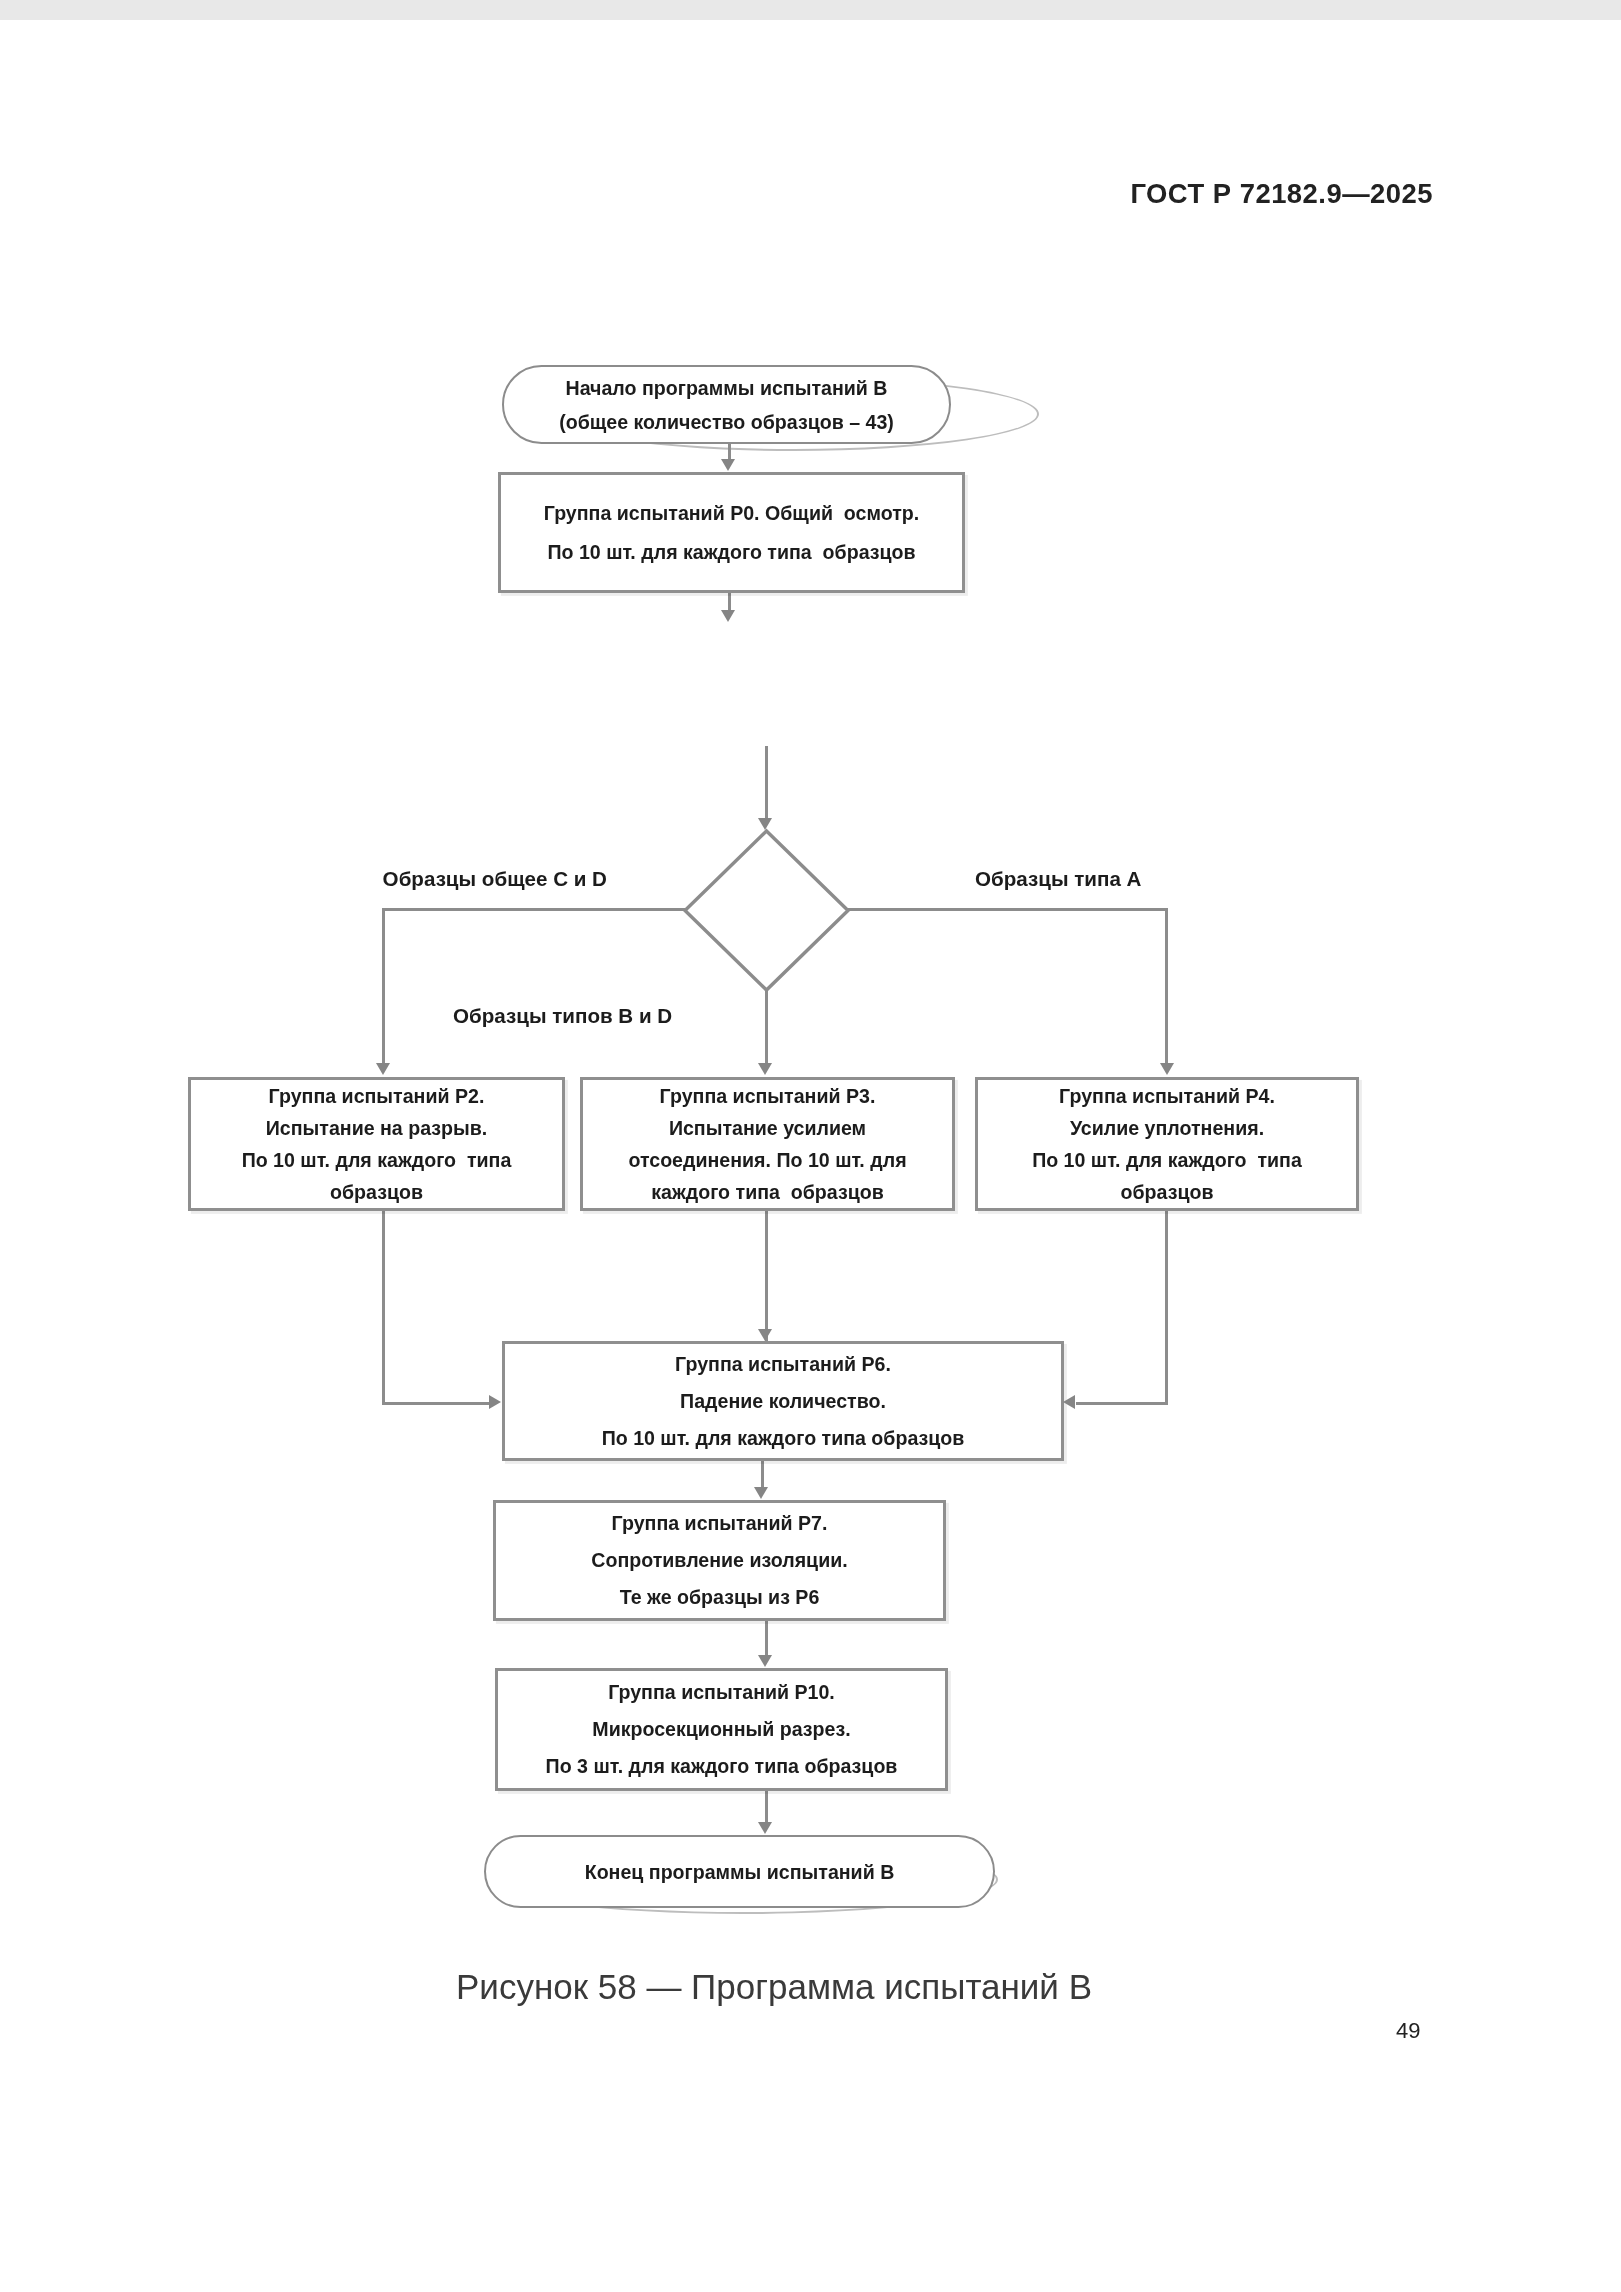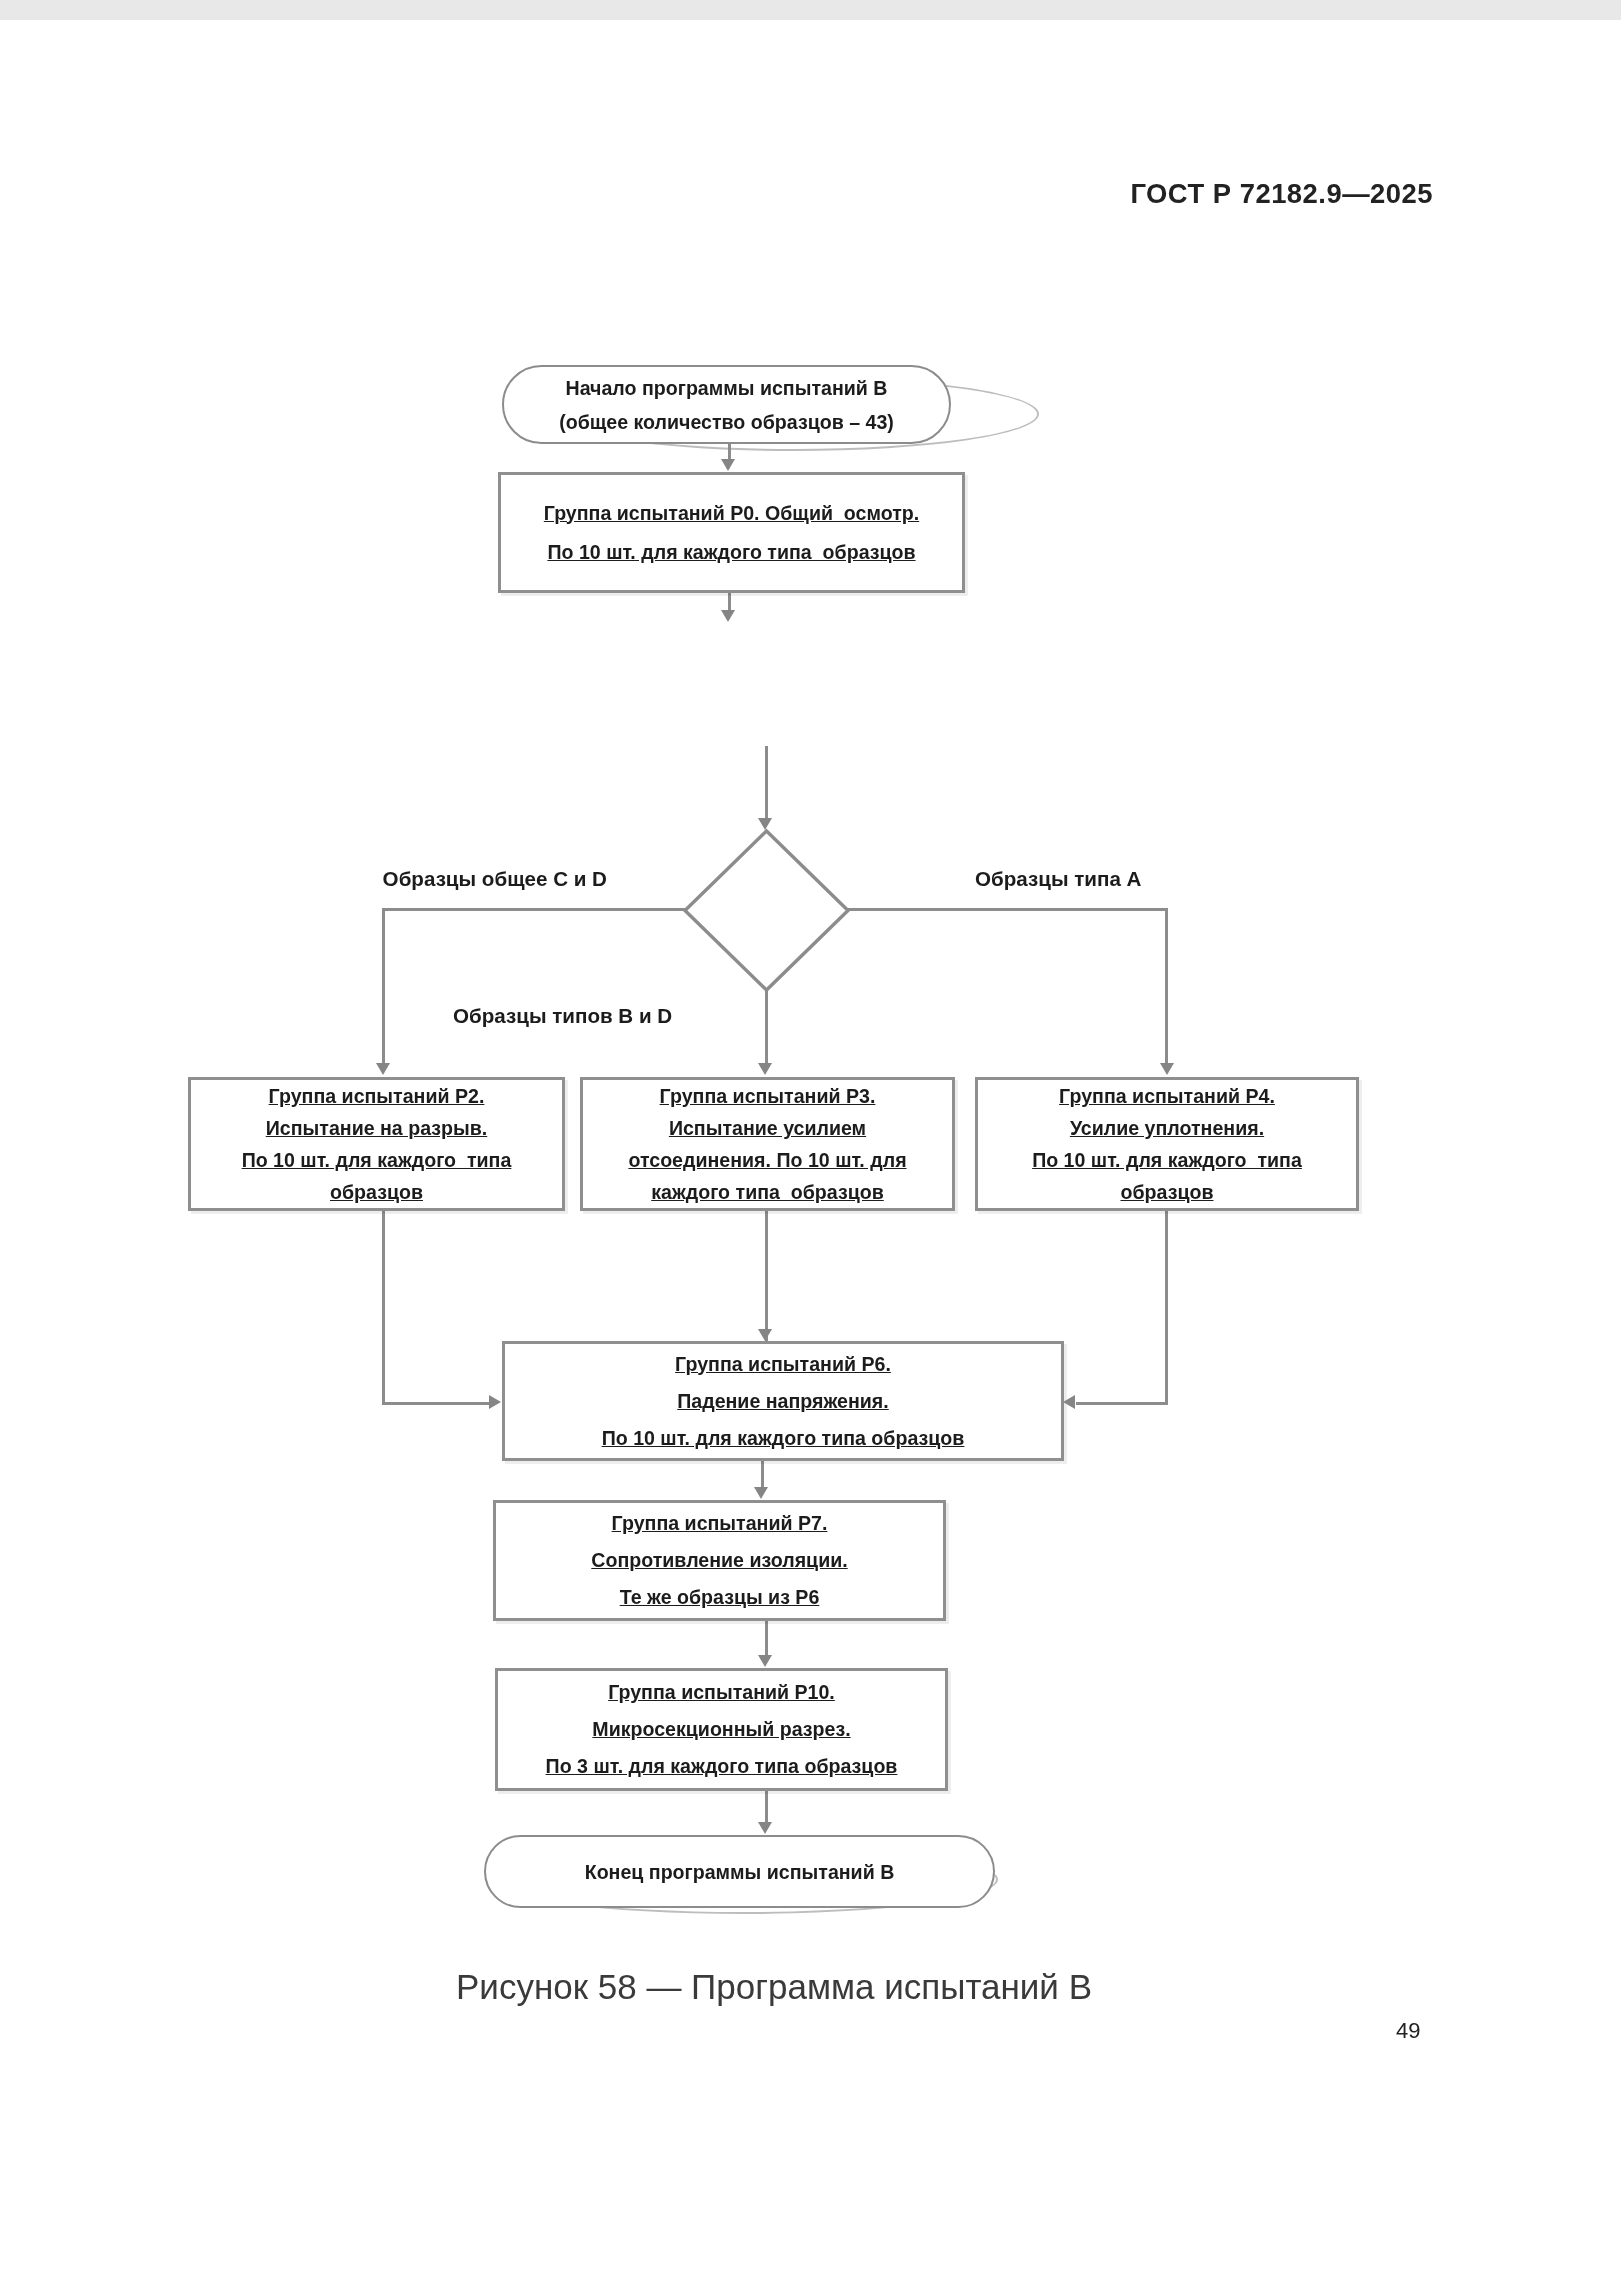--- a/index.html
+++ b/index.html
@@ -20,21 +20,21 @@
   .pbox{
     position:absolute;
     border:3.9px solid #8f8f8f;
     background:#fff;
     box-shadow:2.9px 2.9px 0 rgba(0,0,0,0.07);
     display:flex;flex-direction:column;justify-content:center;align-items:center;
     text-align:center;color:#1c1c1c;font-weight:bold;font-size:19.6px;
     box-sizing:border-box;
     z-index:2;
   }
-  .pbox .bl{white-space:pre-wrap;text-decoration:underline;}
+  .pbox .bl{white-space:pre-wrap;}
   .lh40 .bl{line-height:39px;}
   .lh38 .bl{line-height:37px;}
   .lh33 .bl{line-height:32px;}
   
   .oval{
     position:absolute;
     border:2.9px solid #8c8c8c;
     border-radius:979px;
     background:#fff;
     display:flex;flex-direction:column;justify-content:center;align-items:center;
@@ -145,21 +145,21 @@
 
   <div class="vline" style="left:1165px;top:1191px;height:194px"></div>
   <div class="hline" style="left:1076px;top:1382px;width:92px"></div>
   <div class="arr left" style="left:1063px;top:1375px"></div>
 
   <div class="vline" style="left:765px;top:1191px;height:130px"></div>
   <div class="arr down" style="left:758px;top:1309px"></div>
 
   <div class="pbox lh38" style="left:502px;top:1321px;width:562px;height:120px">
     <div class="bl">Группа испытаний Р6.</div>
-    <div class="bl">Падение напряжения.</div>
+    <div class="bl">Падение количество.</div>
     <div class="bl">По 10 шт. для каждого типа образцов</div>
   </div>
 
   <div class="vline" style="left:761px;top:1441px;height:27.4px"></div>
   <div class="arr down" style="left:754px;top:1467px"></div>
 
   <div class="pbox lh38" style="left:493px;top:1480px;width:453px;height:121px">
     <div class="bl">Группа испытаний Р7.</div>
     <div class="bl">Сопротивление изоляции.</div>
     <div class="bl">Те же образцы из Р6</div>

